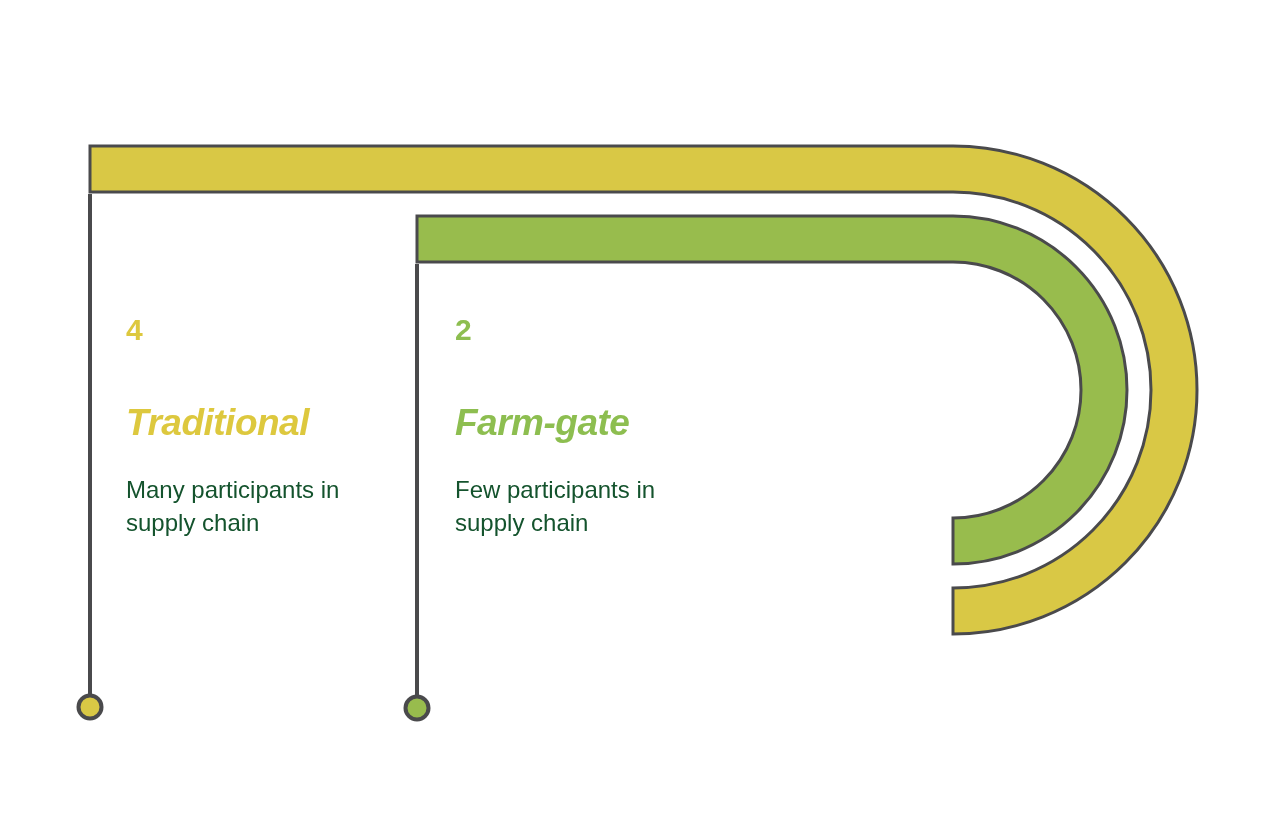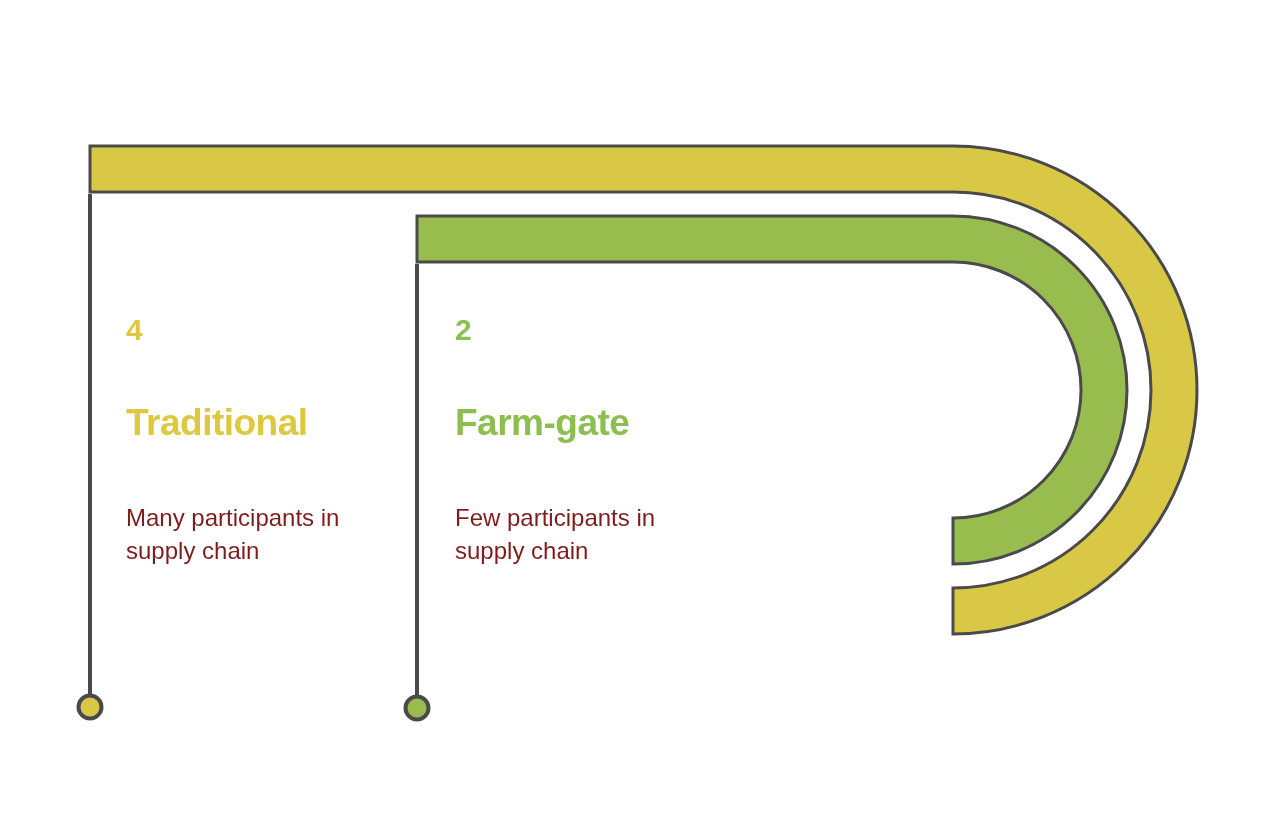--- a/index.html
+++ b/index.html
@@ -36,31 +36,30 @@
     letter-spacing: -0.5px;
     white-space: nowrap;
   }
   .item-desc {
     position: absolute;
     left: 0;
     width: 310px;
     font-size: 24px;
     font-weight: 400;
     line-height: 33px;
-    color: #7f1d1d;
+    color: #14532d;
     white-space: pre-line;
-    margin-top: 28px;
   }
   .col-traditional .item-number, .col-traditional .item-title { color: #ddc83e; }
   .col-farmgate   .item-number, .col-farmgate   .item-title   { color: #8dbe50; }
 
   .col-traditional { left: 126px; top: 0; }
   .col-farmgate    { left: 455px; top: 0; }
   .row-number { top: 314px; }
-  .row-title  { top: 402px; }
+  .row-title  { top: 402px; font-style: italic; }
   .row-desc   { top: 473px; }
 </style>
 </head>
 <body>
 
 <div class="stage">
 
   <svg class="ribbon-svg" viewBox="0 0 1266 814" aria-hidden="true">
 
     <path d="M 90 146 H 953 A 244 244 0 0 1 953 634 V 588 A 198 198 0 0 0 953 192 H 90 Z" stroke="#4a4a4c" stroke-width="3" stroke-linejoin="miter" fill="#d9c845"></path>

